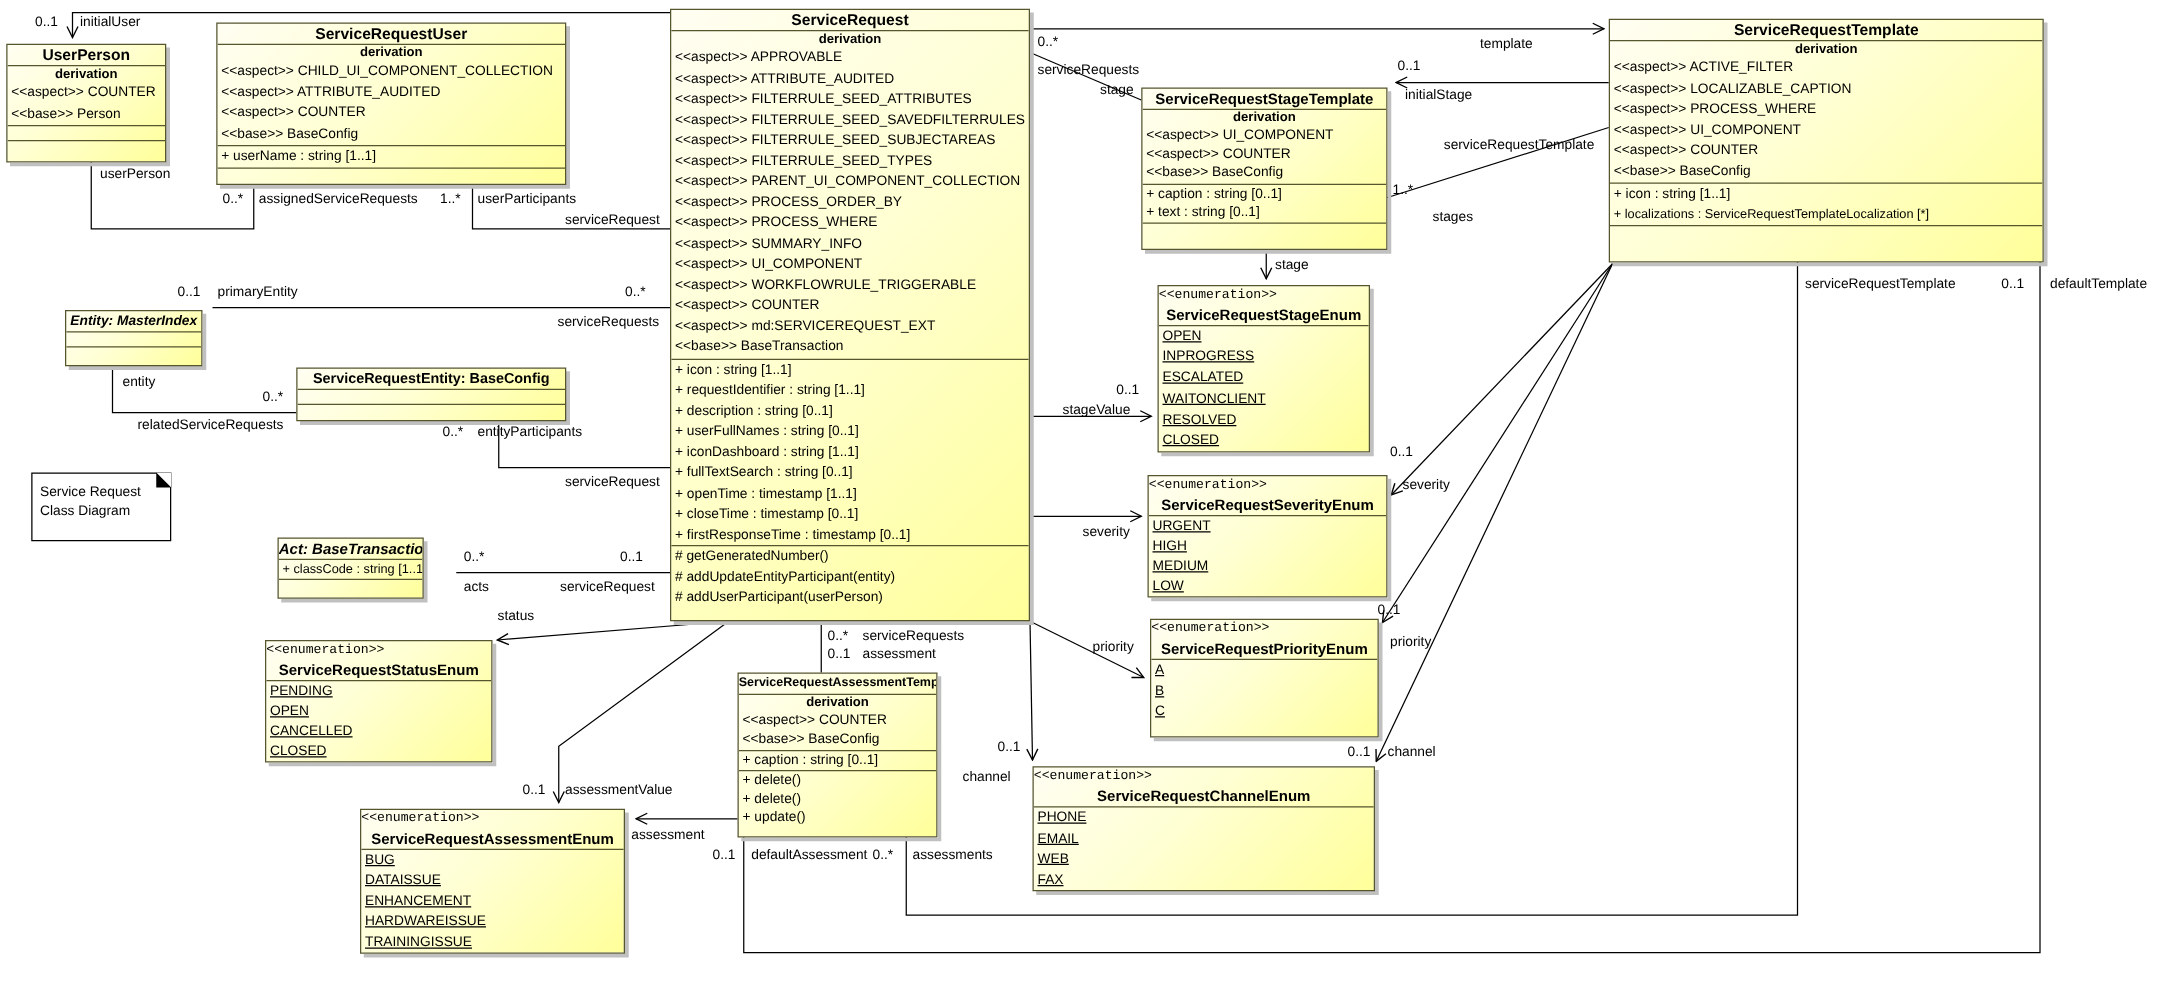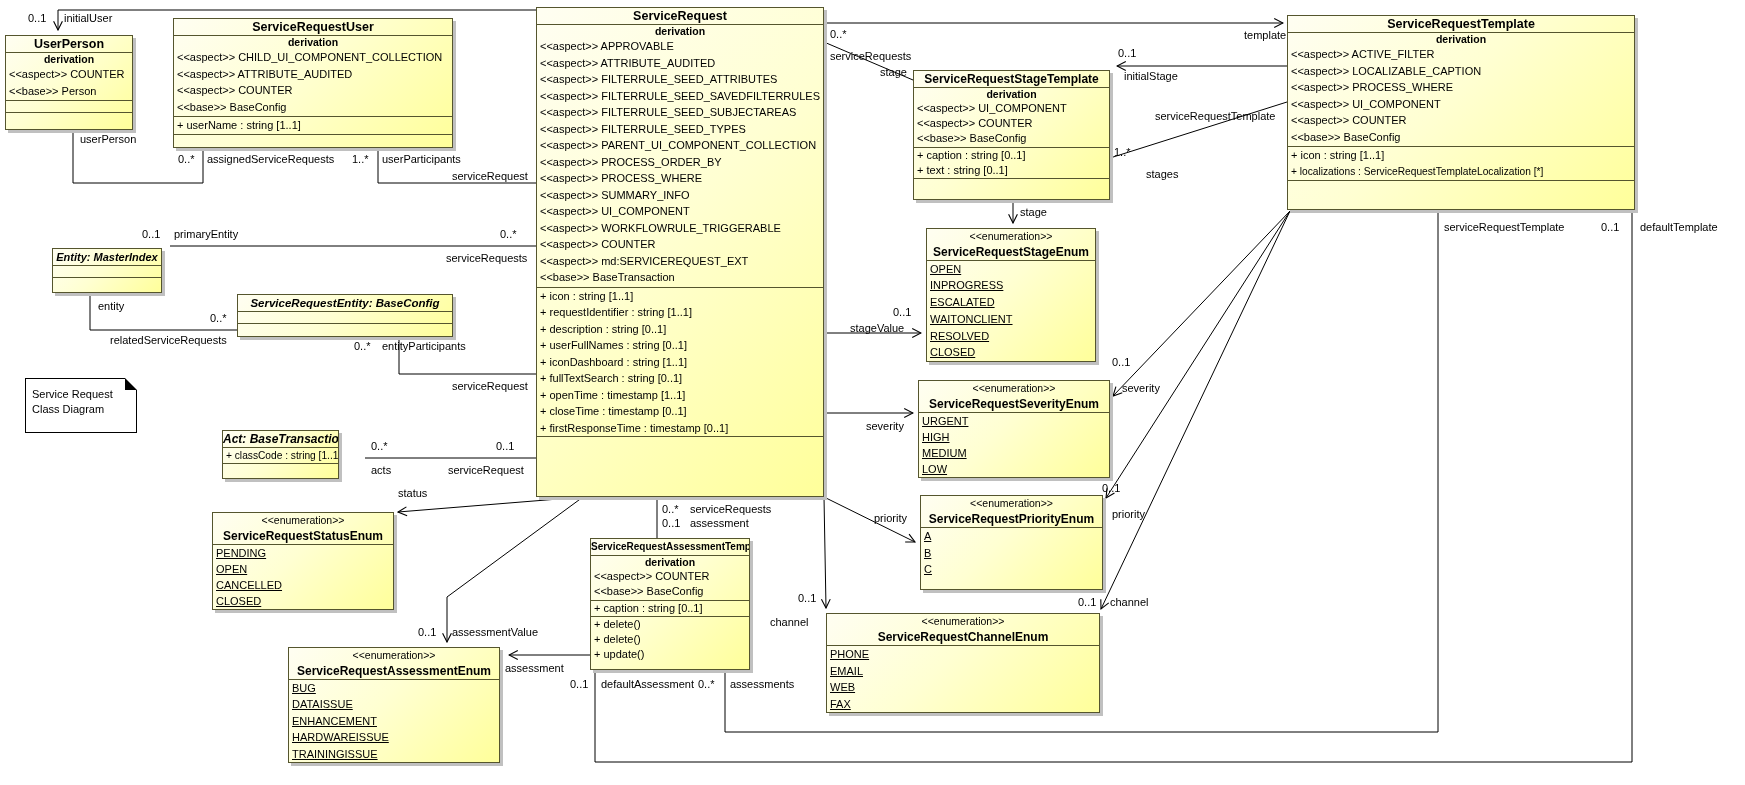--- a/index.html
+++ b/index.html
@@ -14,21 +14,21 @@
   .bt.it{font-style:italic;}
   .st{border-bottom:1px solid #55552e;padding-bottom:1px;}
   .dv{font-weight:bold;text-align:center;font-size:10.5px;line-height:13px;}
   .rw{font-size:11px;line-height:16.5px;padding:0 3px;white-space:nowrap;overflow:hidden;}
   .compact .rw{line-height:15px;}
   .at{border-bottom:1px solid #55552e;}
   .op{flex:1;}
   .strip{height:11px;border-bottom:1px solid #55552e;}
   .stripend{flex:1;}
 
-  .enum .kw{text-align:center;font-size:10.5px;line-height:15px;}
+  .enum .kw{text-align:left;font-size:10.5px;line-height:15px;font-family:Liberation Mono, monospace;}
   .enum .bt{font-size:12px;text-align:center;}
   .ev{font-size:11px;line-height:16.5px;padding:0 3px;text-decoration:underline;white-space:nowrap;overflow:hidden;}
   .ev.tall{line-height:17px;}
 
   .note{position:absolute;background:#ffffff;border:1px solid #000;box-sizing:border-box;padding:8px 4px 0 6px;}
   .note::before{content:"";position:absolute;top:-1px;right:-1px;border-style:solid;border-width:0 12px 12px 0;border-color:#fff #fff #000 transparent;}
   .note .nl{font-size:11px;line-height:15px;white-space:nowrap;}
 
   .lb{position:absolute;font-size:11px;line-height:12px;white-space:nowrap;color:#000;}
 </style>
@@ -120,20 +120,25 @@
       <div class="rw">+ icon : string [1..1]</div>
       <div class="rw">+ requestIdentifier : string [1..1]</div>
       <div class="rw">+ description : string [0..1]</div>
       <div class="rw">+ userFullNames : string [0..1]</div>
       <div class="rw">+ iconDashboard : string [1..1]</div>
       <div class="rw">+ fullTextSearch : string [0..1]</div>
       <div class="rw">+ openTime : timestamp [1..1]</div>
       <div class="rw">+ closeTime : timestamp [0..1]</div>
       <div class="rw">+ firstResponseTime : timestamp [0..1]</div>
     </div>
+    <div class="op">
+      <div class="rw"># getGeneratedNumber()</div>
+      <div class="rw"># addUpdateEntityParticipant(entity)</div>
+      <div class="rw"># addUserParticipant(userPerson)</div>
+    </div>
   </div>
 
   <div class="box" style="left:1287px;top:15px;width:348px;height:195px;">
     <div class="bt">ServiceRequestTemplate</div>
     <div class="st">
       <div class="dv">derivation</div>
       <div class="rw">&lt;&lt;aspect&gt;&gt; ACTIVE_FILTER</div>
       <div class="rw">&lt;&lt;aspect&gt;&gt; LOCALIZABLE_CAPTION</div>
       <div class="rw">&lt;&lt;aspect&gt;&gt; PROCESS_WHERE</div>
       <div class="rw">&lt;&lt;aspect&gt;&gt; UI_COMPONENT</div>
@@ -161,21 +166,21 @@
     </div>
     <div class="op"></div>
   </div>
 
   <div class="box" style="left:52px;top:248px;width:110px;height:45px;">
     <div class="bt it" style="font-size:11px">Entity: MasterIndex</div>
     <div class="strip"></div>
     <div class="stripend"></div>
   </div>
 
-  <div class="box" style="left:237px;top:294px;width:216px;height:43px;font-style:italic;">
+  <div class="box" style="left:237px;top:294px;width:216px;height:43px;">
     <div class="bt" style="font-size:11.5px">ServiceRequestEntity: BaseConfig</div>
     <div class="strip"></div>
     <div class="stripend"></div>
   </div>
 
   <div class="box" style="left:222px;top:430px;width:117px;height:49px;">
     <div class="bt it" style="font-size:12px">Act: BaseTransaction</div>
     <div class="at">
       <div class="rw" style="font-size:10.2px;line-height:15px">+ classCode : string [1..1]</div>
     </div>
@@ -291,21 +296,21 @@
   <div class="lb" style="left:690px;top:517px">assessment</div>
   <div class="lb" style="left:505px;top:662px">assessment</div>
   <div class="lb" style="left:570px;top:678px">0..1</div>
   <div class="lb" style="left:601px;top:678px">defaultAssessment</div>
   <div class="lb" style="left:698px;top:678px">0..*</div>
   <div class="lb" style="left:730px;top:678px">assessments</div>
   <div class="lb" style="left:1444px;top:221px">serviceRequestTemplate</div>
   <div class="lb" style="left:1601px;top:221px">0..1</div>
   <div class="lb" style="left:1640px;top:221px">defaultTemplate</div>
   <div class="lb" style="left:830px;top:28px">0..*</div>
-  <div class="lb" style="left:1244px;top:29px">template</div>
+  <div class="lb" style="left:1184px;top:29px">template</div>
   <div class="lb" style="left:830px;top:50px">serviceRequests</div>
   <div class="lb" style="left:880px;top:66px">stage</div>
   <div class="lb" style="left:1118px;top:47px">0..1</div>
   <div class="lb" style="left:1124px;top:70px">initialStage</div>
   <div class="lb" style="left:1155px;top:110px">serviceRequestTemplate</div>
   <div class="lb" style="left:1114px;top:146px">1..*</div>
   <div class="lb" style="left:1146px;top:168px">stages</div>
   <div class="lb" style="left:1020px;top:206px">stage</div>
   <div class="lb" style="left:893px;top:306px">0..1</div>
   <div class="lb" style="left:850px;top:322px">stageValue</div>

